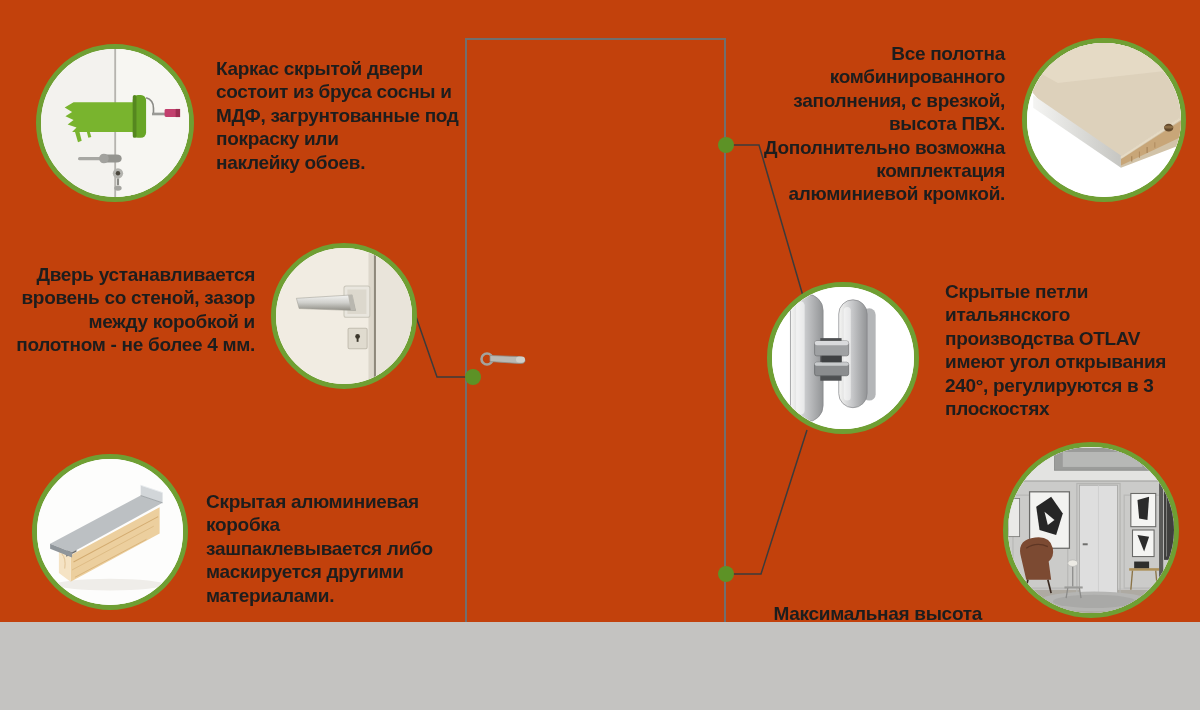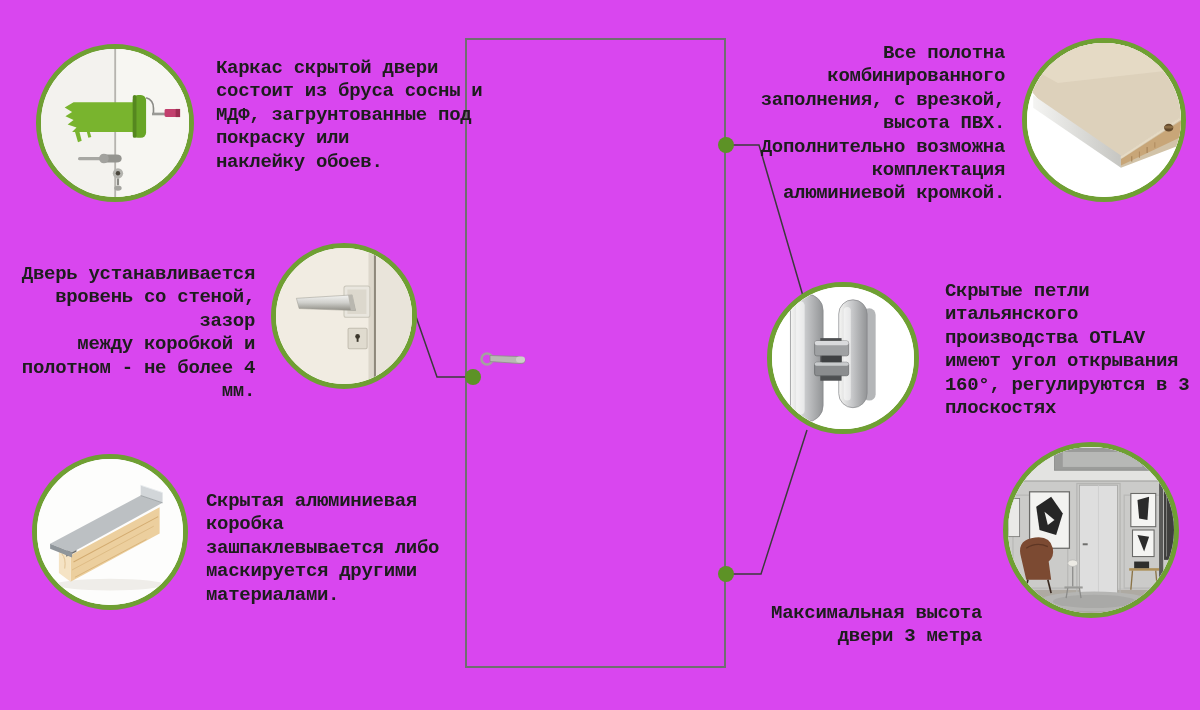--- a/index.html
+++ b/index.html
@@ -1,19 +1,19 @@
 <!DOCTYPE html>
 <html><head>
 <meta charset="utf-8">
 <style>
   html,body{margin:0;padding:0;background:#c4c3c1;}
   .stage{
-    position:relative;width:1200px;height:710px;overflow:hidden;
-    background:#d946ef;
-    font-family:Liberation Mono, monospace;
+    position:relative;width:1200px;height:622px;overflow:hidden;
+    background:#c2410c;
+    font-family:Liberation Sans, sans-serif;
   }
   .callout{
     position:absolute;
     font-weight:700;
     font-size:19px;
     line-height:23.4px;
     letter-spacing:-0.3px;
     color:#1d1d1d;
     white-space:pre-line;
   }
@@ -238,19 +238,19 @@
 заполнения, с врезкой,
 высота ПВХ.
 Дополнительно возможна
 комплектация
 алюминиевой кромкой.</div>
 
   <div class="callout al" style="left:945px;top:280px;">Скрытые петли
 итальянского
 производства OTLAV
 имеют угол открывания
-160°, регулируются в 3
+240°, регулируются в 3
 плоскостях</div>
 
   <div class="callout ar" style="right:218px;top:557px;margin-top:45px;">Максимальная высота
 двери 3 метра</div>
 
 </div>
 
 </body></html>

